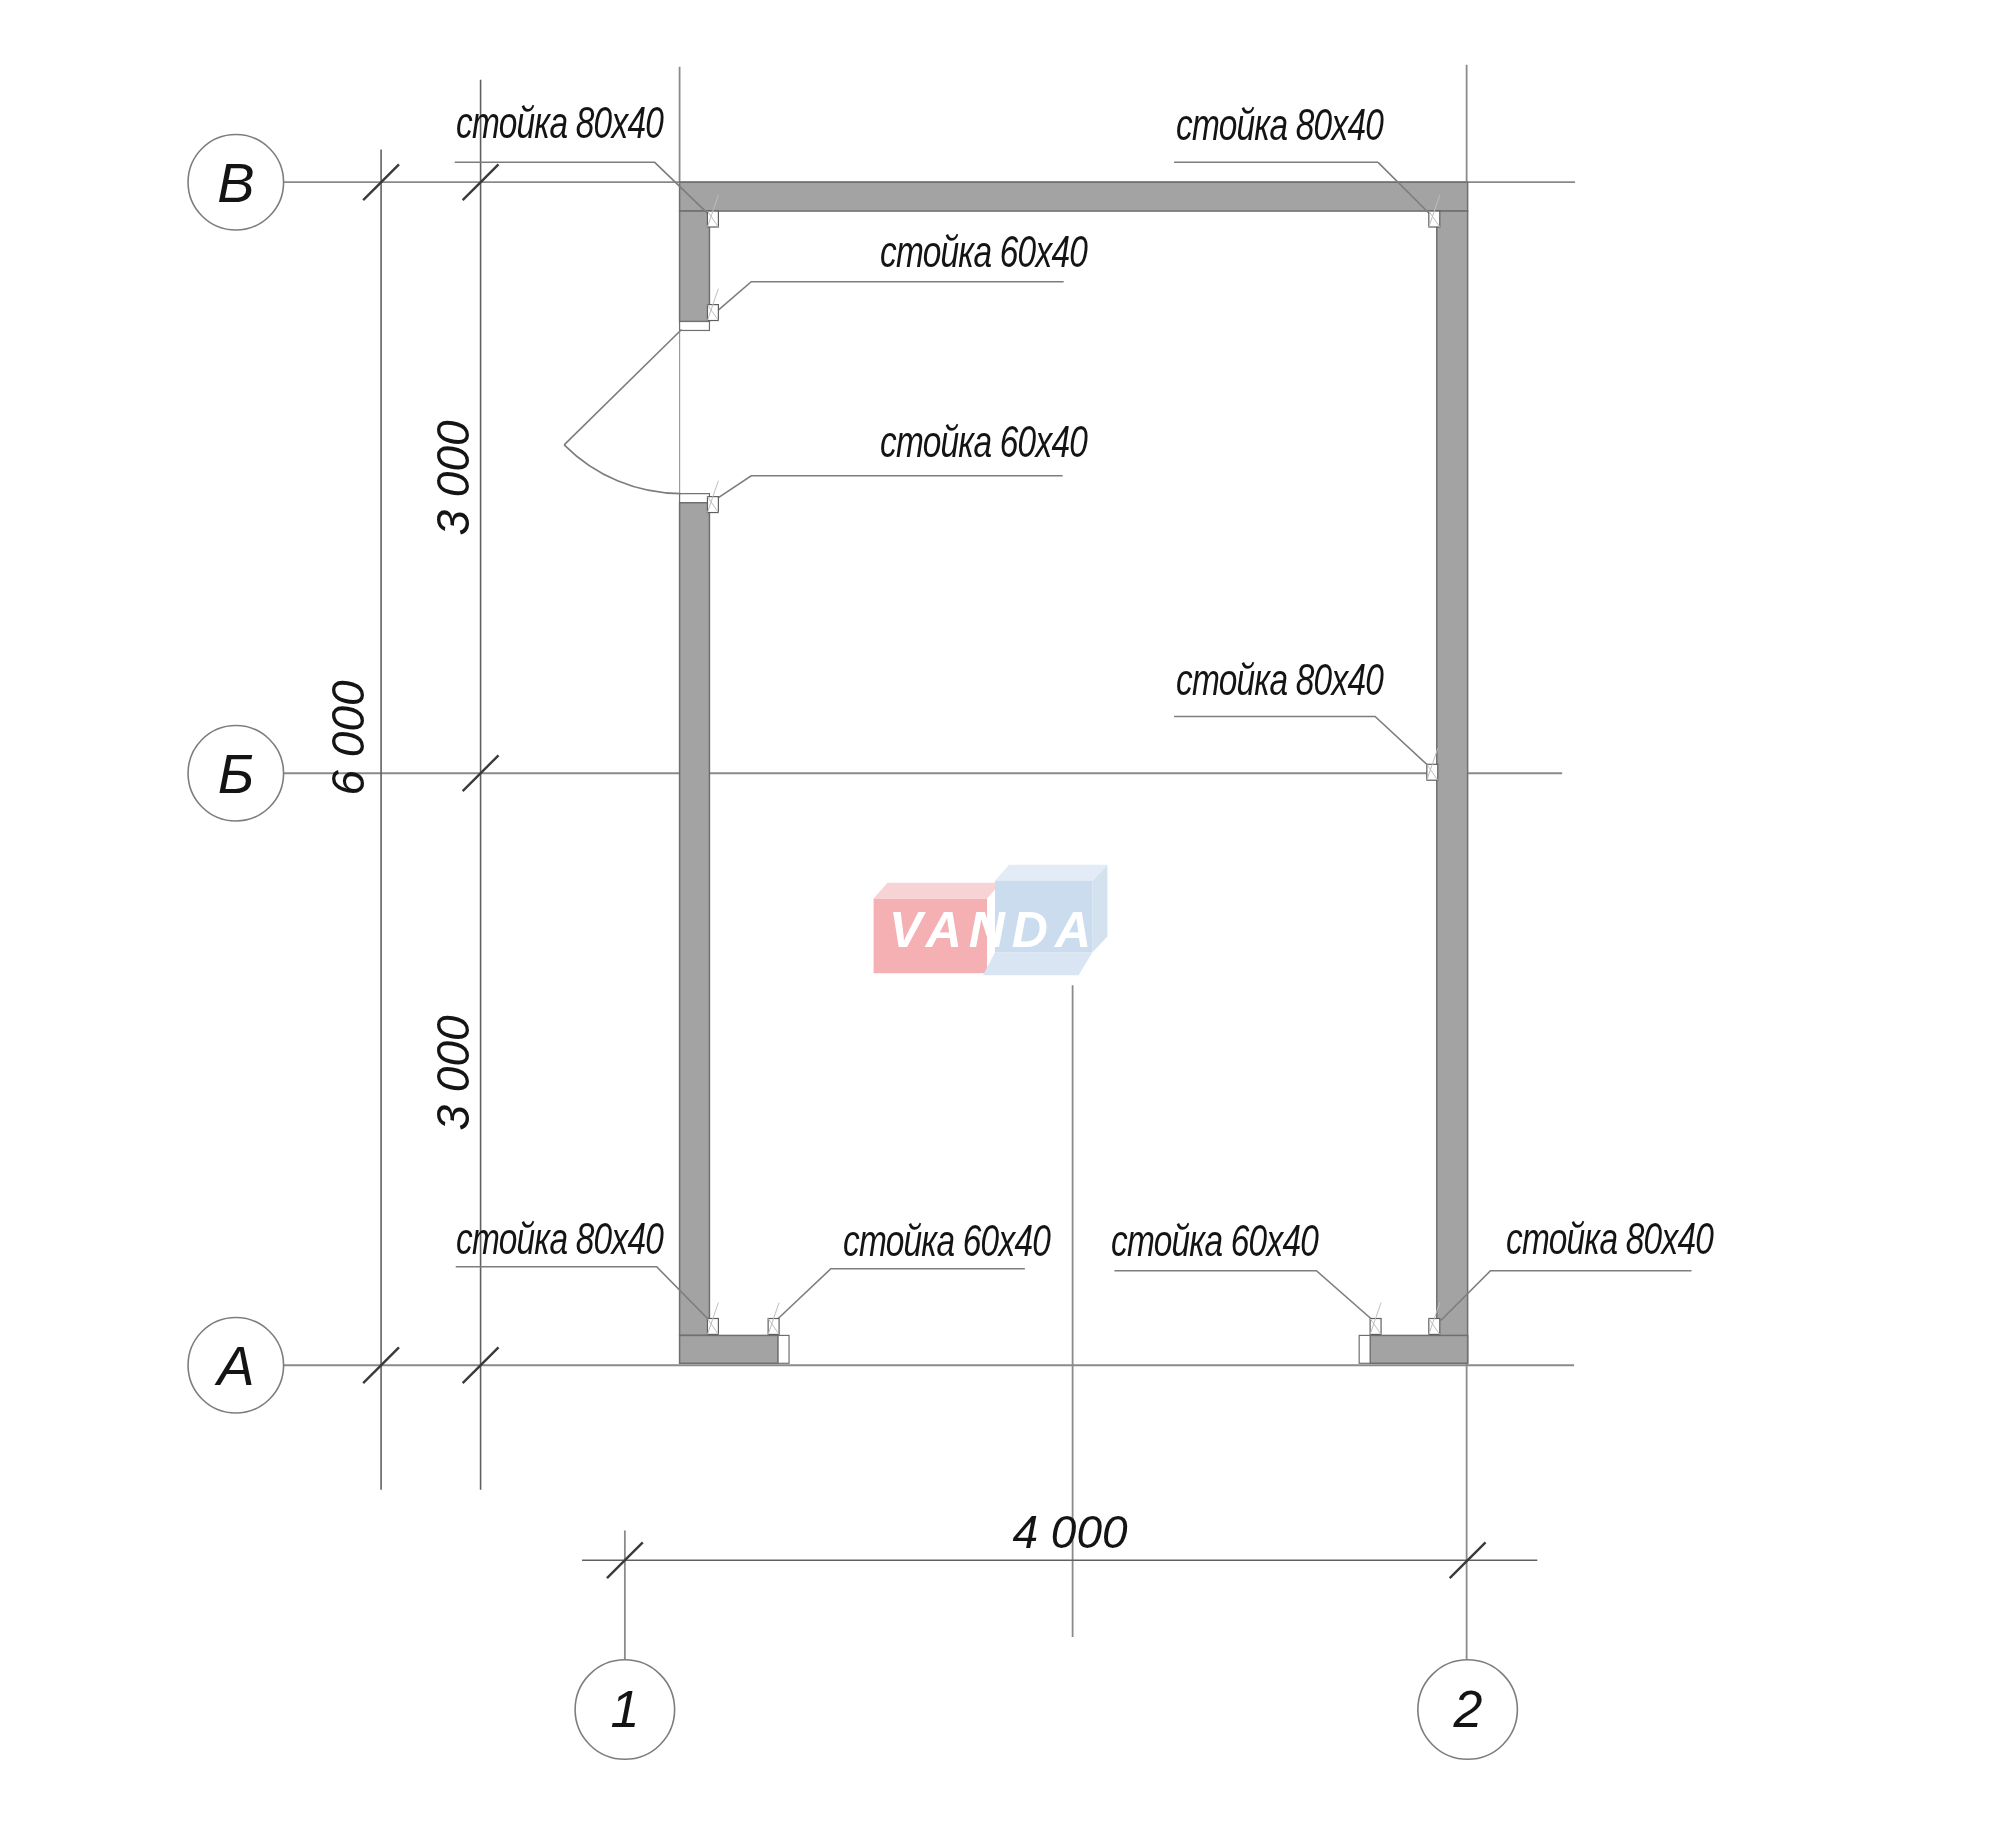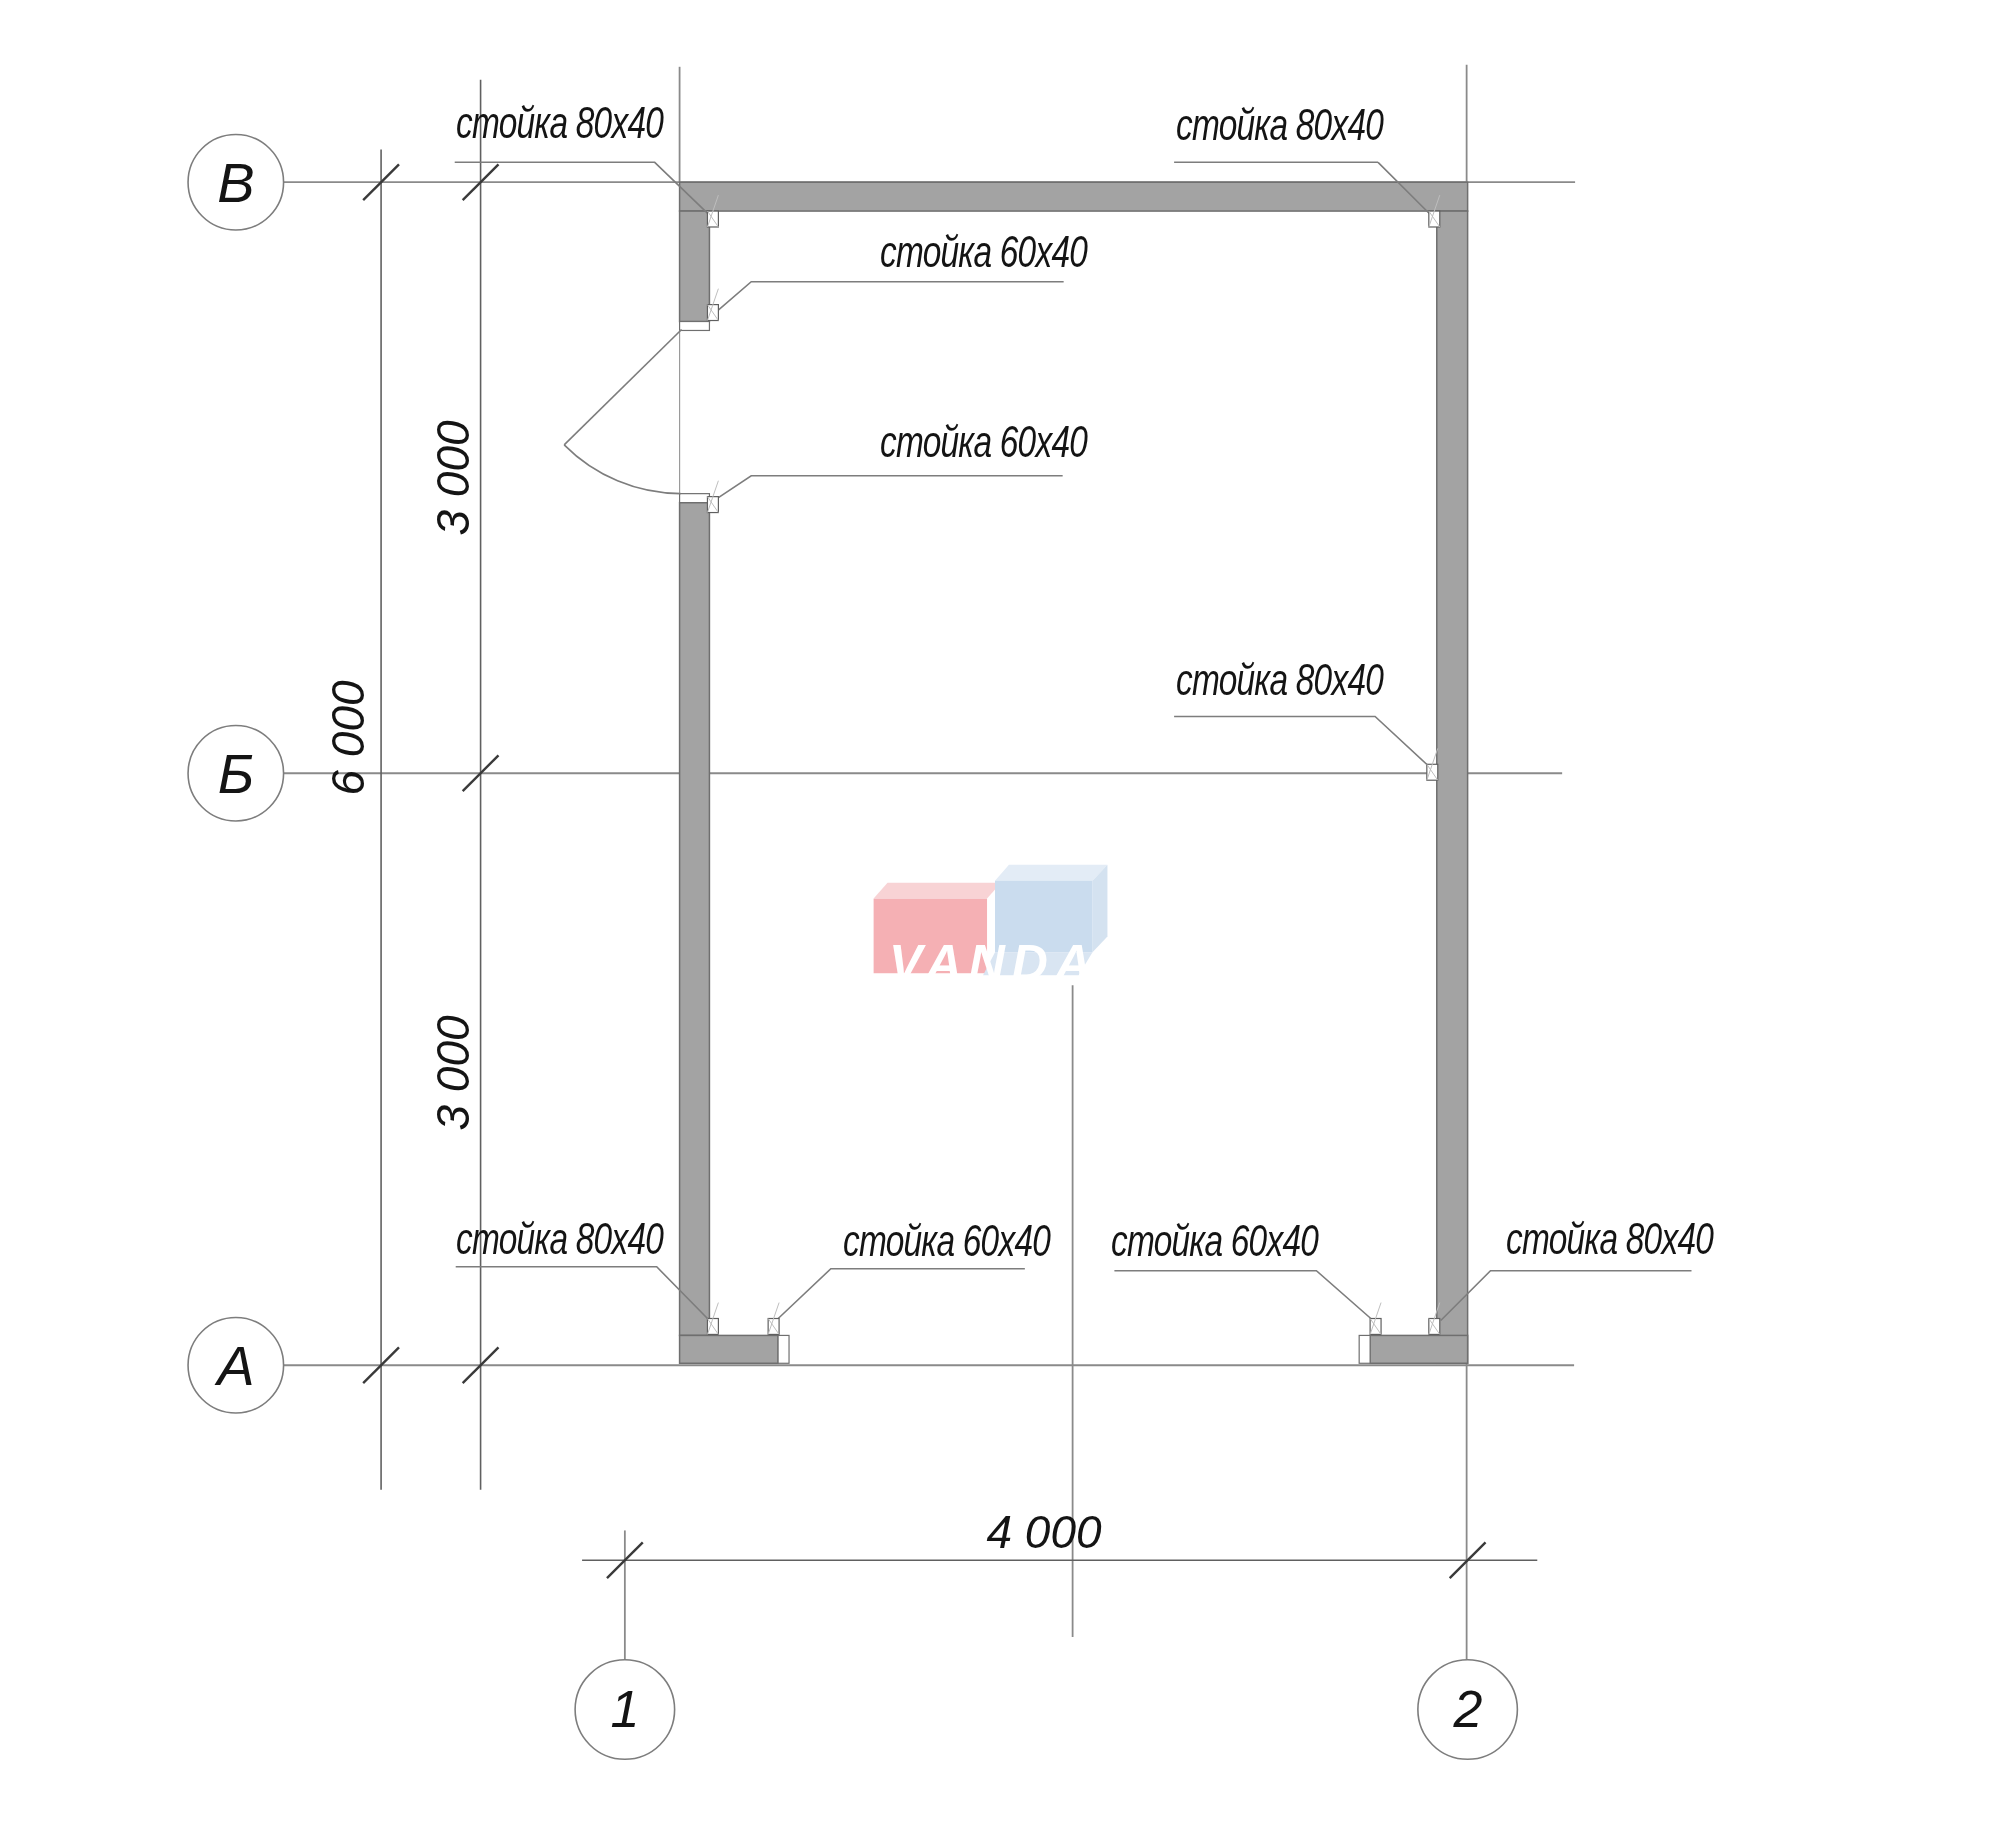--- a/index.html
+++ b/index.html
@@ -31,34 +31,34 @@
   #lbl-8{left:1506px;top:1214px;}
   
   .dim{
     font-size:46px;
     transform:translate(-50%,-50%);
   }
   .dim.vert{transform:translate(-50%,-50%) rotate(-90deg);}
   #dim-6000{left:348px;top:738px;}
   #dim-3000-top{left:453px;top:478px;}
   #dim-3000-bot{left:453px;top:1073px;}
-  #dim-4000{left:1044px;top:1532px;}
+  #dim-4000{left:1070px;top:1532px;}
   
   .axis-letter{
     font-size:56px;
     transform:translate(-50%,-50%);
   }
   #ax-v{left:236px;top:182px;}
   #ax-b{left:236px;top:773px;}
   #ax-a{left:236px;top:1365px;}
   #ax-1{left:625px;top:1709px;font-size:52px;}
   #ax-2{left:1468px;top:1709px;font-size:52px;}
   
   #logo-text{
-    left:889px;top:934px;
+    left:889px;top:901px;
     font-size:50px;font-weight:bold;
     letter-spacing:7px;
     color:#ffffff;
   }
 </style>
 </head>
 <body>
 
 <div id="canvas">
 

